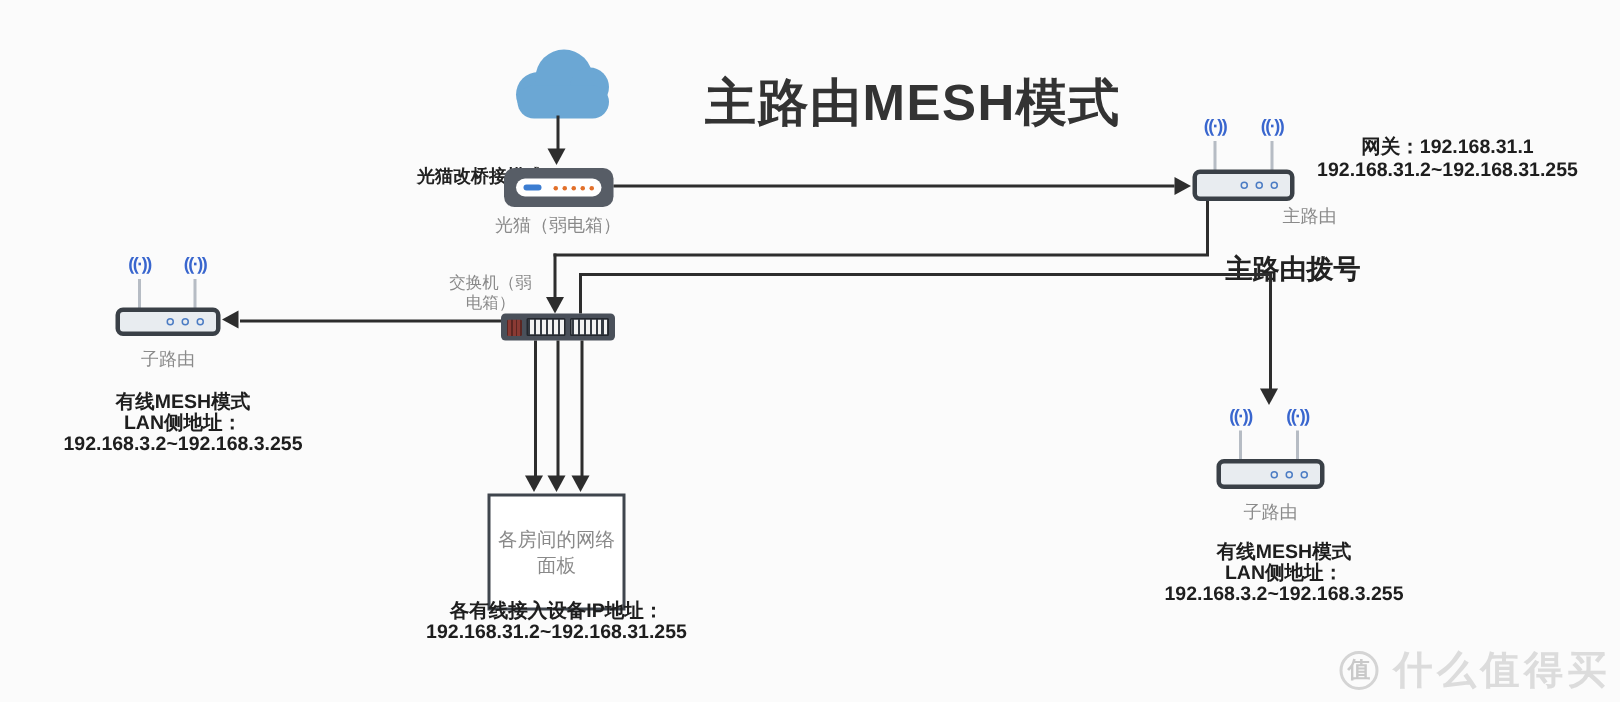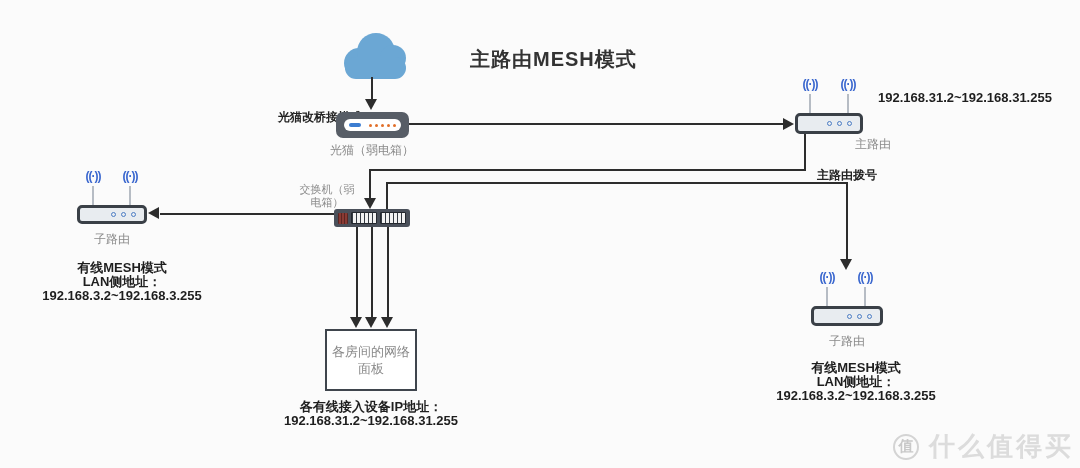--- a/index.html
+++ b/index.html
@@ -1,20 +1,20 @@
 <!DOCTYPE html>
 <html><head>
 <meta charset="utf-8">
 <style>
   html,body{margin:0;padding:0;}
   body{font-family:"Liberation Sans","DejaVu Sans",sans-serif;background:#fff;}
   #canvas{position:relative;width:1080px;height:468px;background:#fbfbfb;overflow:hidden;}
 
   
-  .title{position:absolute;font-size:20px;font-weight:bold;color:#333;letter-spacing:1px;white-space:nowrap;}
+  .title{position:absolute;font-size:34px;font-weight:bold;color:#333;letter-spacing:1px;white-space:nowrap;}
   .lbl{position:absolute;color:#8a8a8a;font-size:12px;white-space:nowrap;}
   .lbl.center{text-align:center;white-space:normal;}
   .info{position:absolute;color:#1e1e1e;font-size:13px;font-weight:bold;text-align:center;}
   .boldlbl{position:absolute;color:#222;font-size:12px;font-weight:bold;white-space:nowrap;margin-top:14px;}
 
   
   .line{position:absolute;background:#2d2d2d;}
   .h{height:2px;} .v{width:2px;}
   .arrow{position:absolute;width:0;height:0;}
   .arrow.down{border-left:6px solid transparent;border-right:6px solid transparent;border-top:11px solid #2d2d2d;}
@@ -75,21 +75,21 @@
 
   #ln-modem-router{left:409px;top:123px;width:374px;}
   #ar-modem{left:783px;top:118px;}
 
   #router-main{left:795px;top:113px;width:68px;height:21px;}
   #stem-main-1{left:809px;top:94px;height:20px;}
   #stem-main-2{left:847px;top:94px;height:20px;}
   #wifi-main-1{left:793px;top:77px;}
   #wifi-main-2{left:831px;top:77px;}
   #lbl-main{left:817px;top:136px;margin-left:38px;}
-  #lbl-main-dial{left:817px;top:153px;font-size:12px;}
+  #lbl-main-dial{left:817px;top:153px;font-size:18px;}
   #info-main{left:850px;top:90px;width:230px;line-height:15px;}
 
   #ln-r1v{left:804px;top:134px;height:36px;}
   #ln-r1h{left:369px;top:169px;width:437px;}
   #ln-r1v2{left:369px;top:169px;height:31px;}
   #ar-switch-top{left:364px;top:198px;}
 
   #ln-r2v1{left:386px;top:183px;height:26px;}
   #ln-r2h{left:386px;top:182px;width:462px;}
   #ln-r2v2{left:846px;top:182px;height:78px;}
@@ -109,21 +109,21 @@
   #lbl-left{left:72px;top:231px;width:80px;text-align:center;}
   #info-left{left:17px;top:261px;width:210px;line-height:14px;}
 
   #ln-b1{left:356px;top:227px;height:91px;}
   #ln-b2{left:371px;top:227px;height:91px;}
   #ln-b3{left:387px;top:227px;height:91px;}
   #ar-b1{left:350px;top:317px;}
   #ar-b2{left:365px;top:317px;}
   #ar-b3{left:381px;top:317px;}
 
-  #panel-box{left:325px;top:329px;width:92px;height:62px;}
+  #panel-box{left:325px;top:329px;width:92px;height:78px;}
   #info-box{left:256px;top:400px;width:230px;line-height:14px;}
 
   #router-right{left:811px;top:306px;width:72px;height:20px;}
   #stem-right-1{left:826px;top:287px;height:20px;}
   #stem-right-2{left:864px;top:287px;height:20px;}
   #wifi-right-1{left:810px;top:270px;}
   #wifi-right-2{left:848px;top:270px;}
   #lbl-right{left:807px;top:333px;width:80px;text-align:center;}
   #info-right{left:746px;top:361px;width:220px;line-height:14px;}
 
@@ -169,20 +169,21 @@
   <div id="wifi-main-1" class="wifi">((·))</div>
   <div id="wifi-main-2" class="wifi">((·))</div>
   <div id="router-main" class="router">
     <span class="dot"></span>
       <span class="dot"></span>
       <span class="dot"></span>
   </div>
   <div id="lbl-main" class="lbl">主路由</div>
   <div id="lbl-main-dial" class="boldlbl">主路由拨号</div>
   <div id="info-main" class="info">
+    <div>网关：192.168.31.1</div>
     <div>192.168.31.2~192.168.31.255</div>
   </div>
 
   <div id="ln-r1v" class="line v"></div>
   <div id="ln-r1h" class="line h"></div>
   <div id="ln-r1v2" class="line v"></div>
   <div id="ar-switch-top" class="arrow down"></div>
 
   <div id="ln-r2v1" class="line v"></div>
   <div id="ln-r2h" class="line h"></div>

